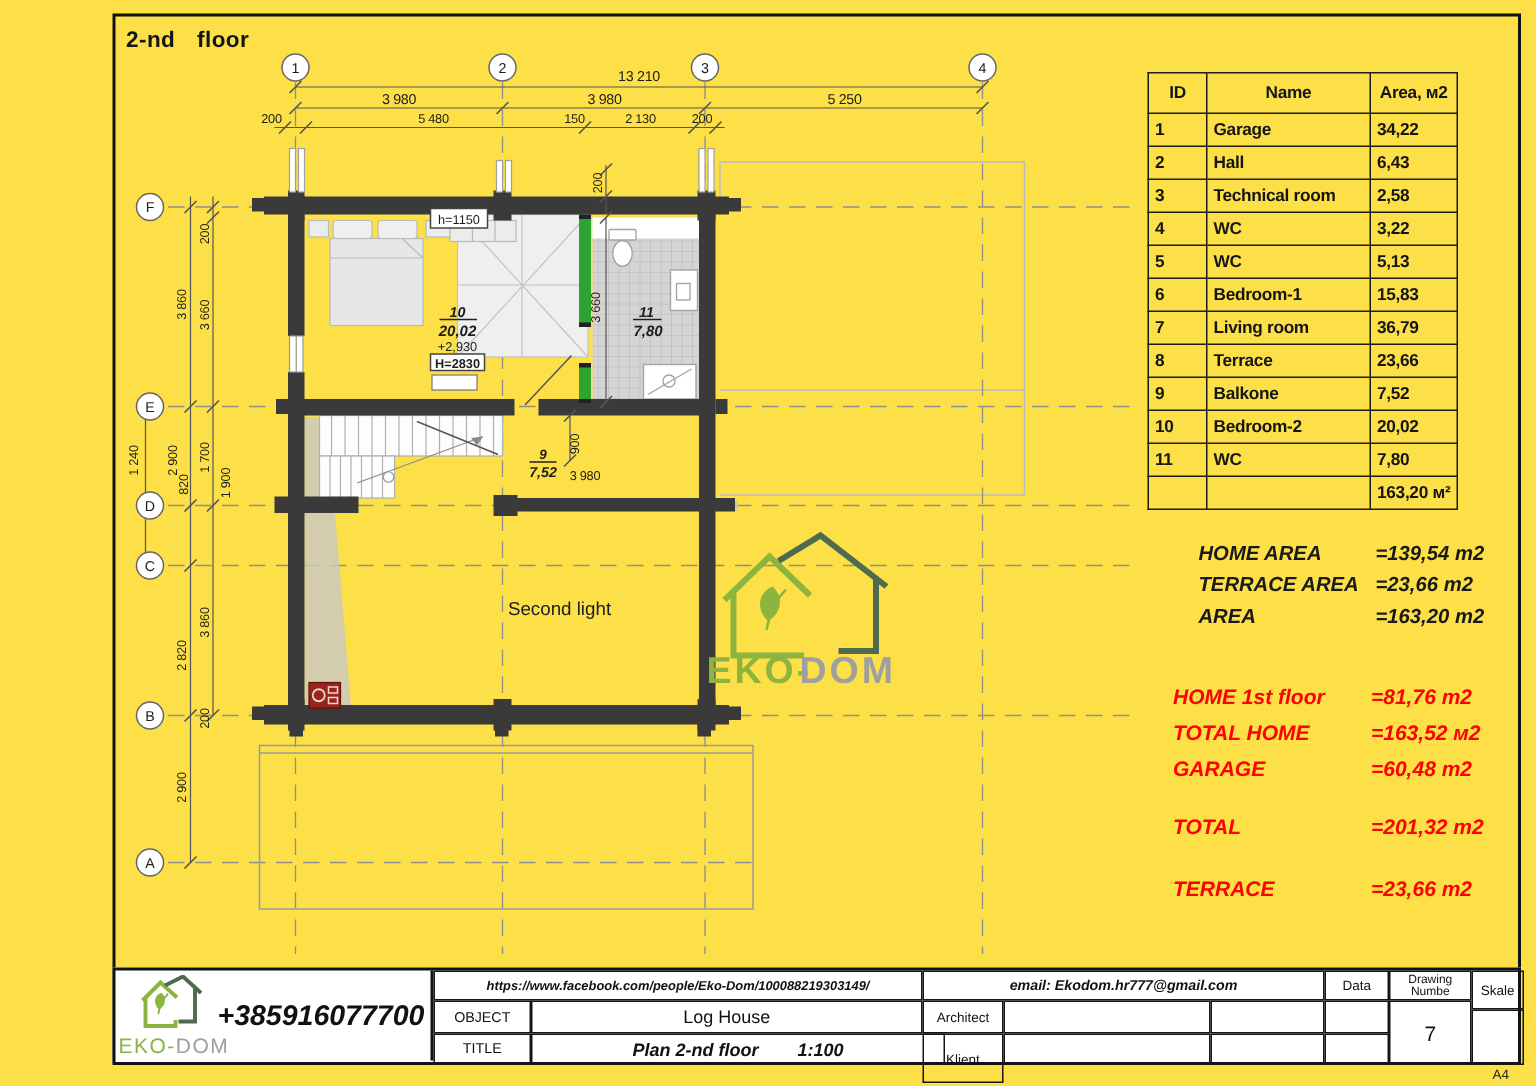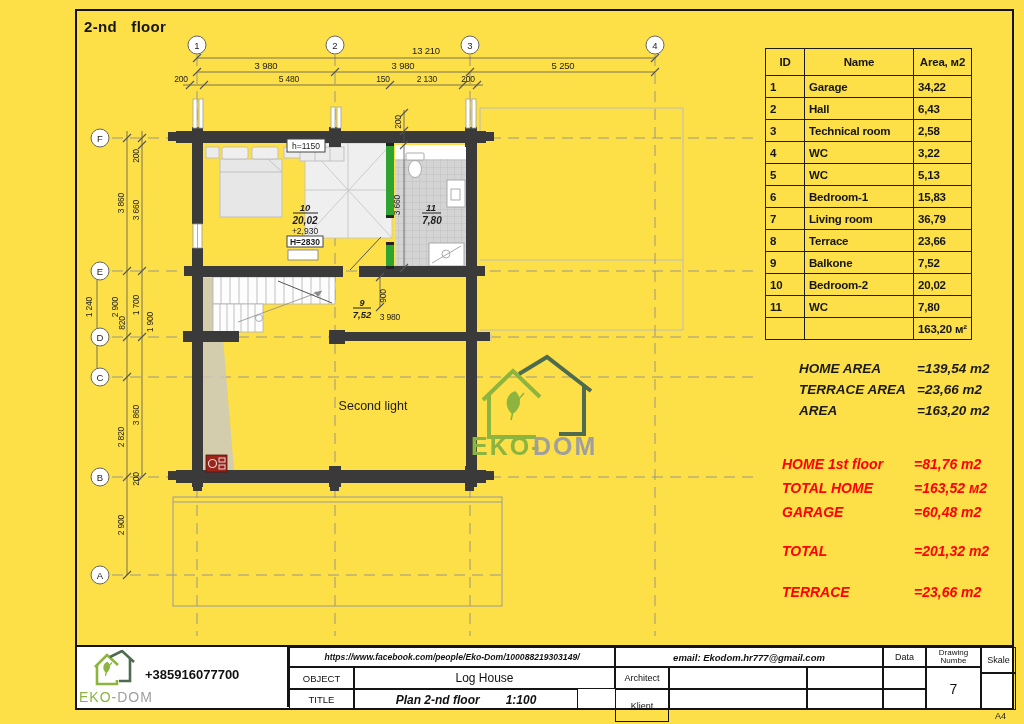--- a/index.html
+++ b/index.html
@@ -36,34 +36,34 @@
   
   #title-block{position:absolute;left:75px;top:645px;width:939px;height:65px;
                border:2.5px solid #121212;box-sizing:border-box;background:#fff;}
   .tb-cell{position:absolute;box-sizing:border-box;border:1.2px solid #151515;
            display:flex;align-items:center;justify-content:center;overflow:hidden;}
   #tb-left{left:0;top:0;width:212px;height:60px;border:none;border-right:2px solid #121212;}
   #tb-logo{position:absolute;left:12px;top:3px;}
   #tb-logo-text{position:absolute;left:2px;top:42px;font-size:14px;letter-spacing:1px;font-weight:500;}
   #tb-logo-text .g{color:#8cb43f;}
   #tb-logo-text .d{color:#9f9f9f;}
-  #tb-phone{position:absolute;left:68px;top:20px;font-size:13px;font-weight:bold;}
+  #tb-phone{position:absolute;left:68px;top:20px;font-size:19px;font-weight:bold;font-style:italic;}
   .tb-url{left:212px;top:0;width:326px;height:20px;font-size:8.6px;font-weight:bold;font-style:italic;}
   .tb-email{left:538px;top:0;width:268px;height:20px;font-size:9.5px;font-weight:bold;font-style:italic;}
   .tb-data-h{left:806px;top:0;width:43px;height:20px;font-size:9px;}
   .tb-draw-h{left:849px;top:0;width:55px;height:20px;font-size:8px;line-height:8.5px;text-align:right;flex-direction:column;}
   .tb-skale-h{left:904px;top:0;width:35px;height:26px;font-size:9px;}
   .tb-obj-l{left:212px;top:20px;width:65px;height:22px;font-size:9.5px;}
   .tb-obj-v{left:277px;top:20px;width:261px;height:22px;font-size:12px;}
   .tb-arch{left:538px;top:20px;width:54px;height:22px;font-size:9px;}
   .tb-e1{left:592px;top:20px;width:138px;height:22px;}
   .tb-e2{left:730px;top:20px;width:76px;height:22px;}
   .tb-e3{left:806px;top:20px;width:43px;height:22px;}
   .tb-title-l{left:212px;top:42px;width:65px;height:21px;font-size:9.5px;}
-  .tb-title-v{left:277px;top:42px;width:224px;height:21px;font-size:12px;font-weight:bold;font-style:italic;gap:26px;}
+  .tb-title-v{left:277px;top:42px;width:276px;height:21px;font-size:12px;font-weight:bold;font-style:italic;gap:26px;}
   .tb-klient{left:538px;top:42px;width:54px;height:33px;font-size:9px;}
   .tb-e4{left:592px;top:42px;width:138px;height:21px;}
   .tb-e5{left:730px;top:42px;width:76px;height:21px;}
   .tb-e6{left:806px;top:42px;width:43px;height:21px;}
   .tb-num{left:849px;top:20px;width:55px;height:43px;font-size:14px;}
   .tb-skale-e{left:904px;top:26px;width:35px;height:37px;}
   #a4-label{position:absolute;left:995px;top:711px;font-size:9px;color:#222;}
 </style>
 </head>
 <body>

